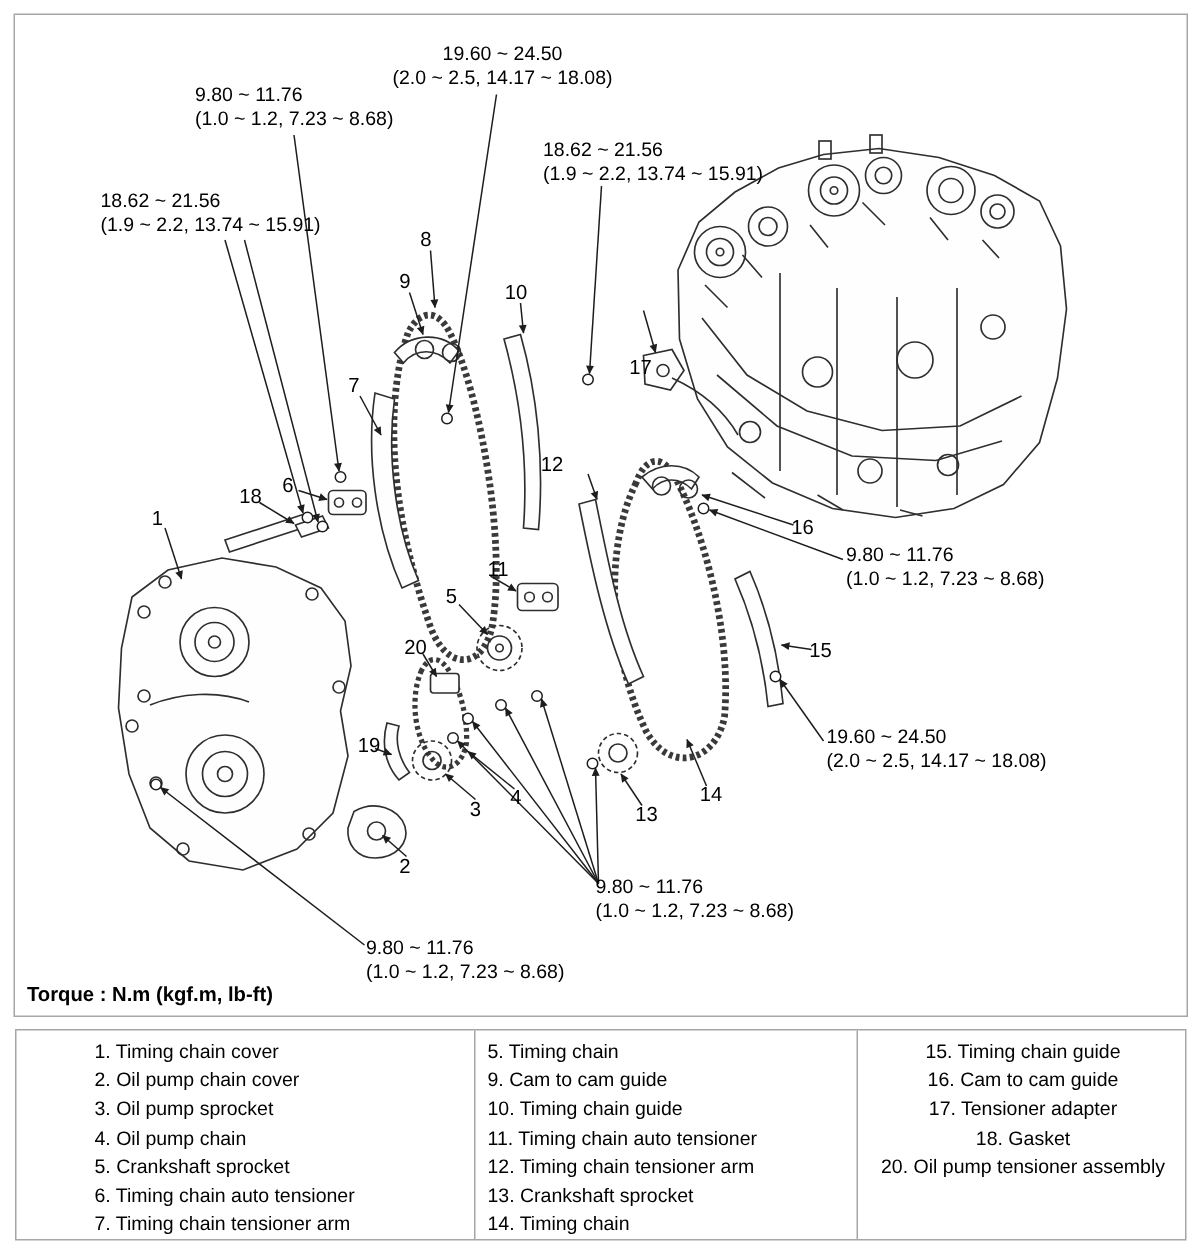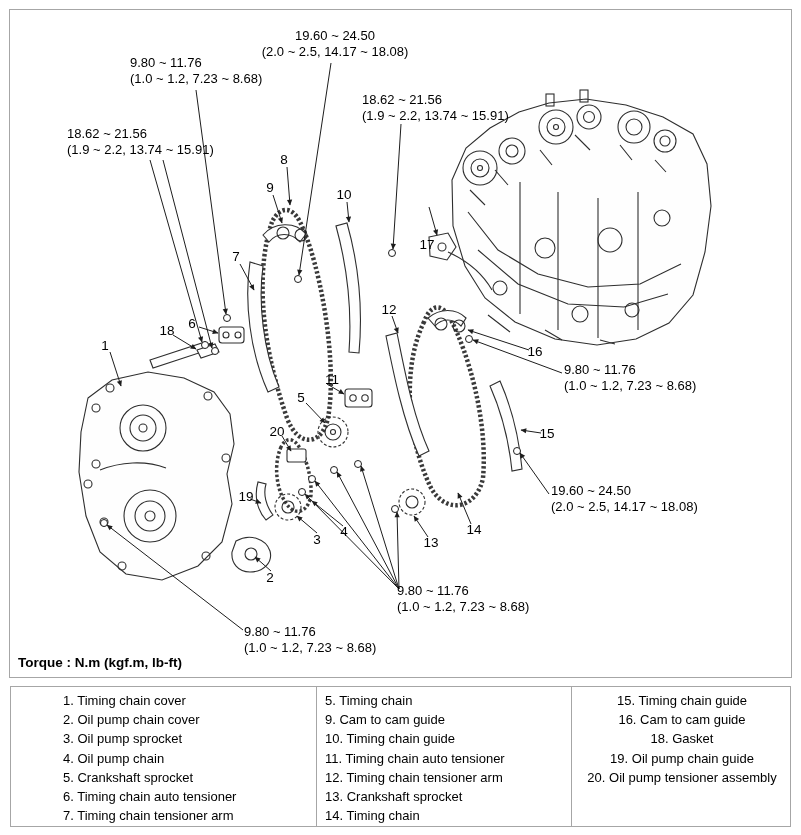--- a/index.html
+++ b/index.html
@@ -238,21 +238,21 @@
       <div class="callout" style="left: 270px; top: 578px;">2</div>
       <div class="callout" style="left: 317px; top: 540px;">3</div>
       <div class="callout" style="left: 344px; top: 532px;">4</div>
       <div class="callout" style="left: 301px; top: 398px;">5</div>
       <div class="callout" style="left: 192px; top: 324px;">6</div>
       <div class="callout" style="left: 236px; top: 257px;">7</div>
       <div class="callout" style="left: 284px; top: 160px;">8</div>
       <div class="callout" style="left: 270px; top: 188px;">9</div>
       <div class="callout" style="left: 344px; top: 195px;">10</div>
       <div class="callout" style="left: 332px; top: 380px;">11</div>
-      <div class="callout" style="left: 389px; top: 310px;">12</div>
+      <div class="callout" style="left: 368px; top: 310px;">12</div>
       <div class="callout" style="left: 431px; top: 543px;">13</div>
       <div class="callout" style="left: 474px; top: 530px;">14</div>
       <div class="callout" style="left: 547px; top: 434px;">15</div>
       <div class="callout" style="left: 535px; top: 352px;">16</div>
       <div class="callout" style="left: 427px; top: 200px; margin-top: 45px;">17</div>
       <div class="callout" style="left: 167px; top: 331px;">18</div>
       <div class="callout" style="left: 246px; top: 497px;">19</div>
       <div class="callout" style="left: 277px; top: 432px;">20</div>
     </div>
 
@@ -273,19 +273,19 @@
         <div class="legend-item">9. Cam to cam guide</div>
         <div class="legend-item">10. Timing chain guide</div>
         <div class="legend-item">11. Timing chain auto tensioner</div>
         <div class="legend-item">12. Timing chain tensioner arm</div>
         <div class="legend-item">13. Crankshaft sprocket</div>
         <div class="legend-item">14. Timing chain</div>
       </div>
     <div class="legend-col col-3">
         <div class="legend-item">15. Timing chain guide</div>
         <div class="legend-item">16. Cam to cam guide</div>
+        <div class="legend-item">17. Tensioner adapter</div>
         <div class="legend-item">18. Gasket</div>
-        <div class="legend-item">19. Oil pump chain guide</div>
         <div class="legend-item">20. Oil pump tensioner assembly</div>
       </div>
   </div>
 
 </div>
 
 </body></html>

